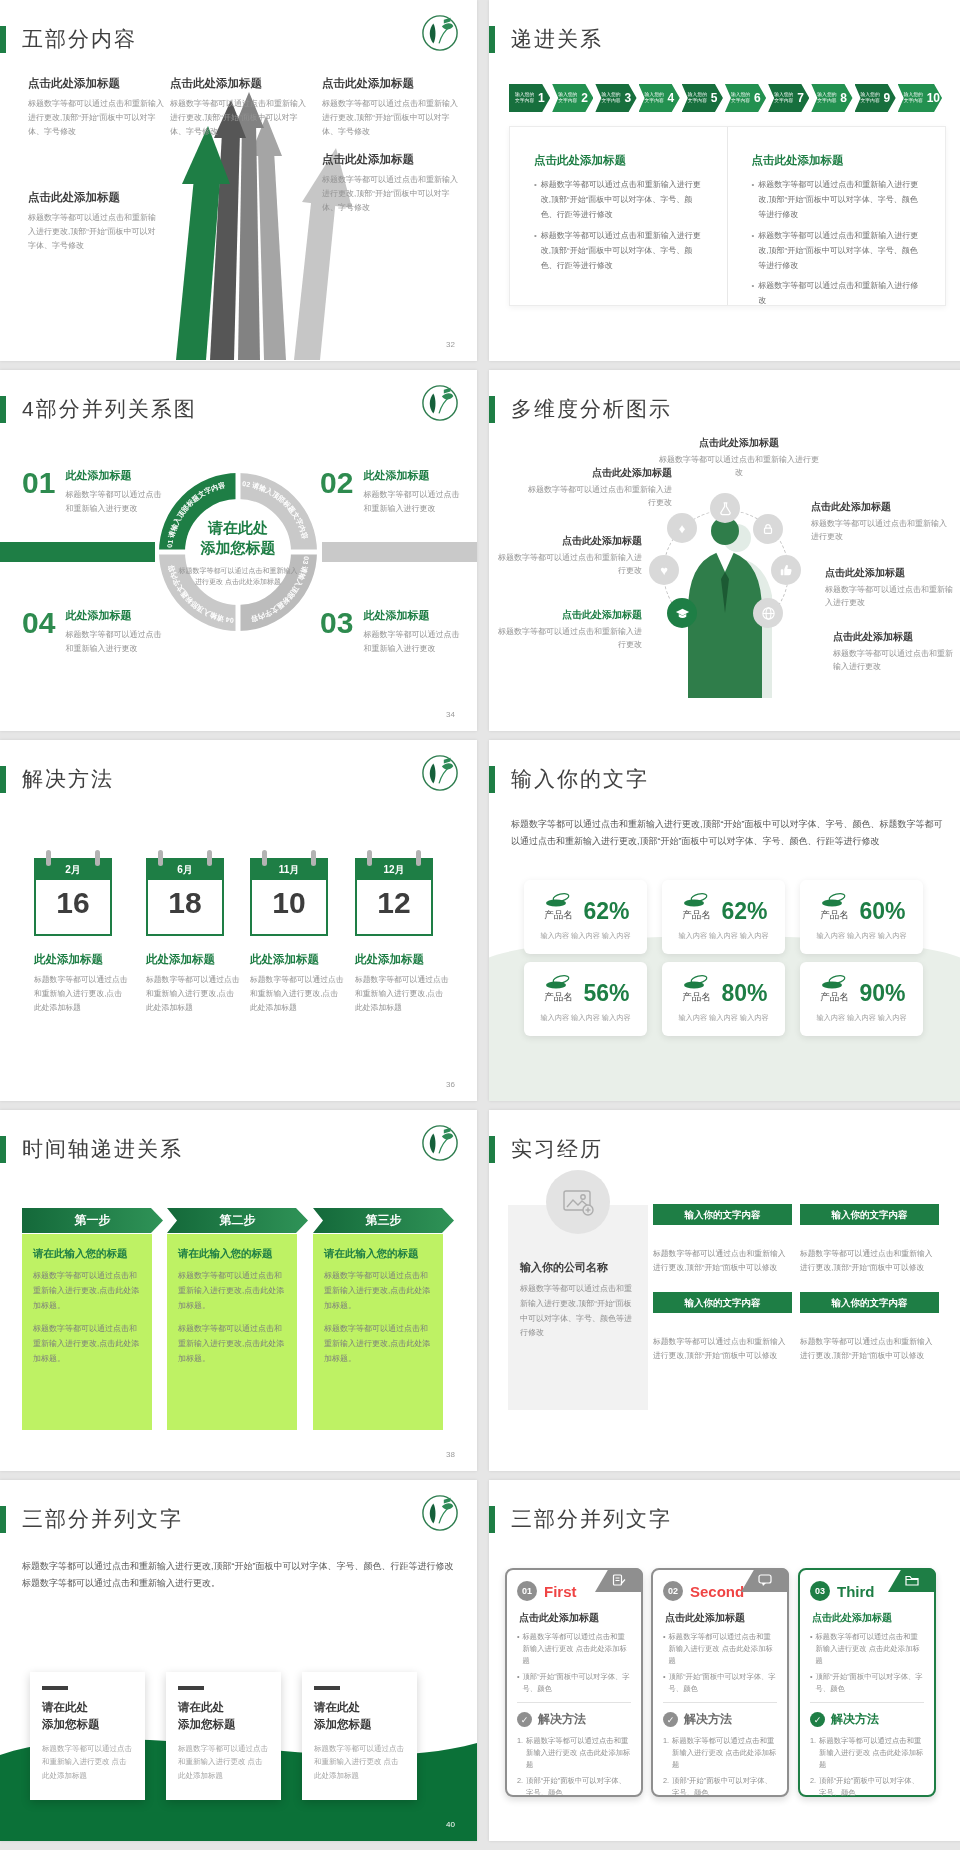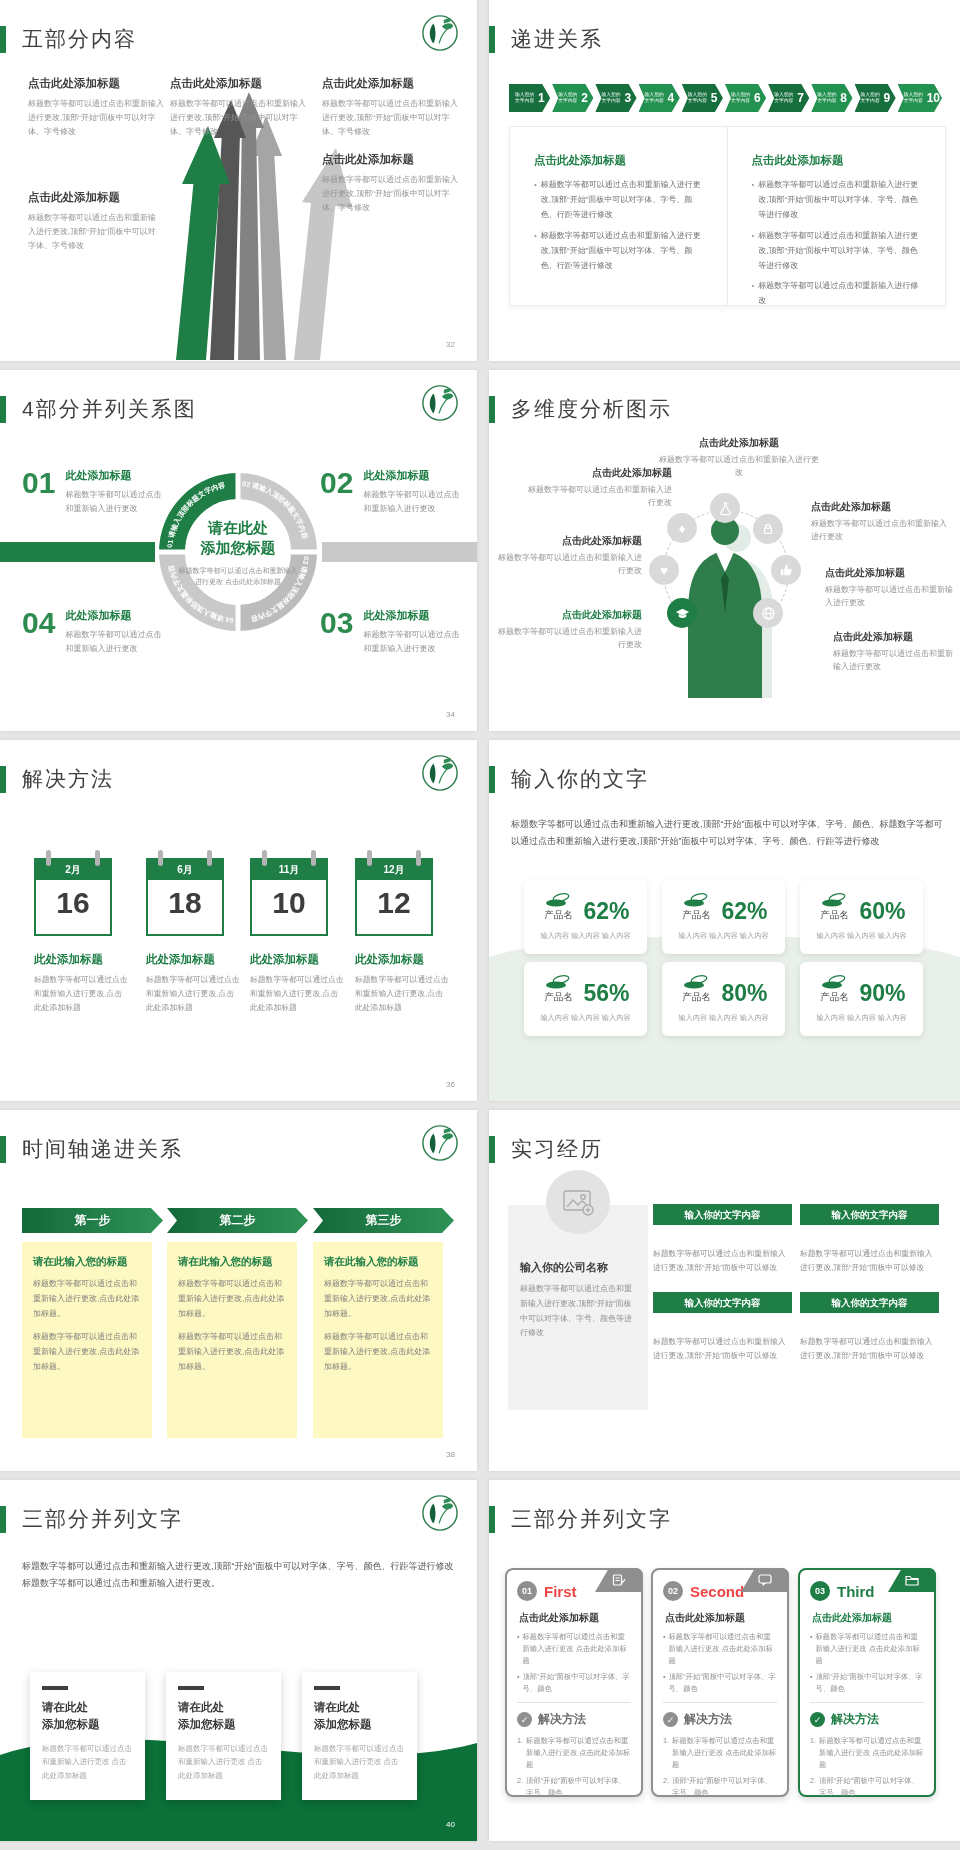--- a/index.html
+++ b/index.html
@@ -91,21 +91,21 @@
   .s37-name{font-size:9.5px;color:#4a4a4a;text-align:center;width:34px;}
   .s37-pct{font-size:23px;font-weight:bold;color:#1e7e45;line-height:.9;margin-left:8px;}
   .s37-sub{font-size:7.2px;color:#9d9d9d;text-align:center;margin-top:9px;}
   
   .s38-step{position:absolute;top:98px;width:141px;}
   .s38-steps .s38-step:nth-child(1){left:22px;}
   .s38-steps .s38-step:nth-child(2){left:167px;}
   .s38-steps .s38-step:nth-child(3){left:313px;}
   .s38-band{height:25px;line-height:25px;text-align:center;color:#fff;font-weight:bold;font-size:12px;background:linear-gradient(90deg,#14693a,#2f9357);clip-path:polygon(0 0,calc(100% - 12px) 0,100% 50%,calc(100% - 12px) 100%,0 100%,10px 50%);}
   .s38-step:first-child .s38-band{clip-path:polygon(0 0,calc(100% - 12px) 0,100% 50%,calc(100% - 12px) 100%,0 100%);}
-  .s38-card{width:130px;height:196px;background:#fef9c3;margin-top:9px;box-sizing:border-box;padding:13px 11px;}
+  .s38-card{width:130px;height:196px;background:#bef264;margin-top:1px;box-sizing:border-box;padding:13px 11px;}
   .s38-card .gh{color:#1e7e45;font-weight:bold;font-size:10.5px;margin-bottom:8px;}
   .s38-card .bd{font-size:8px;line-height:1.85;margin-bottom:9px;color:#7c7c7c;}
   
   .s39-card{position:absolute;left:19px;top:95px;width:140px;height:205px;background:#f2f2f2;}
   .s39-ava{position:absolute;left:57px;top:60px;width:64px;height:64px;border-radius:50%;background:#e3e3e3;display:flex;align-items:center;justify-content:center;}
   .s39-co-h{position:absolute;left:31px;top:150px;width:120px;font-size:11px;font-weight:bold;color:#3f3f3f;}
   .s39-co-b{position:absolute;left:31px;top:172px;width:116px;font-size:8px;color:#8f8f8f;line-height:1.85;}
   .s39-blk{position:absolute;width:139px;}
   .s39-blks .s39-blk:nth-child(1){left:164px;top:94px;}
   .s39-blks .s39-blk:nth-child(2){left:311px;top:94px;}

